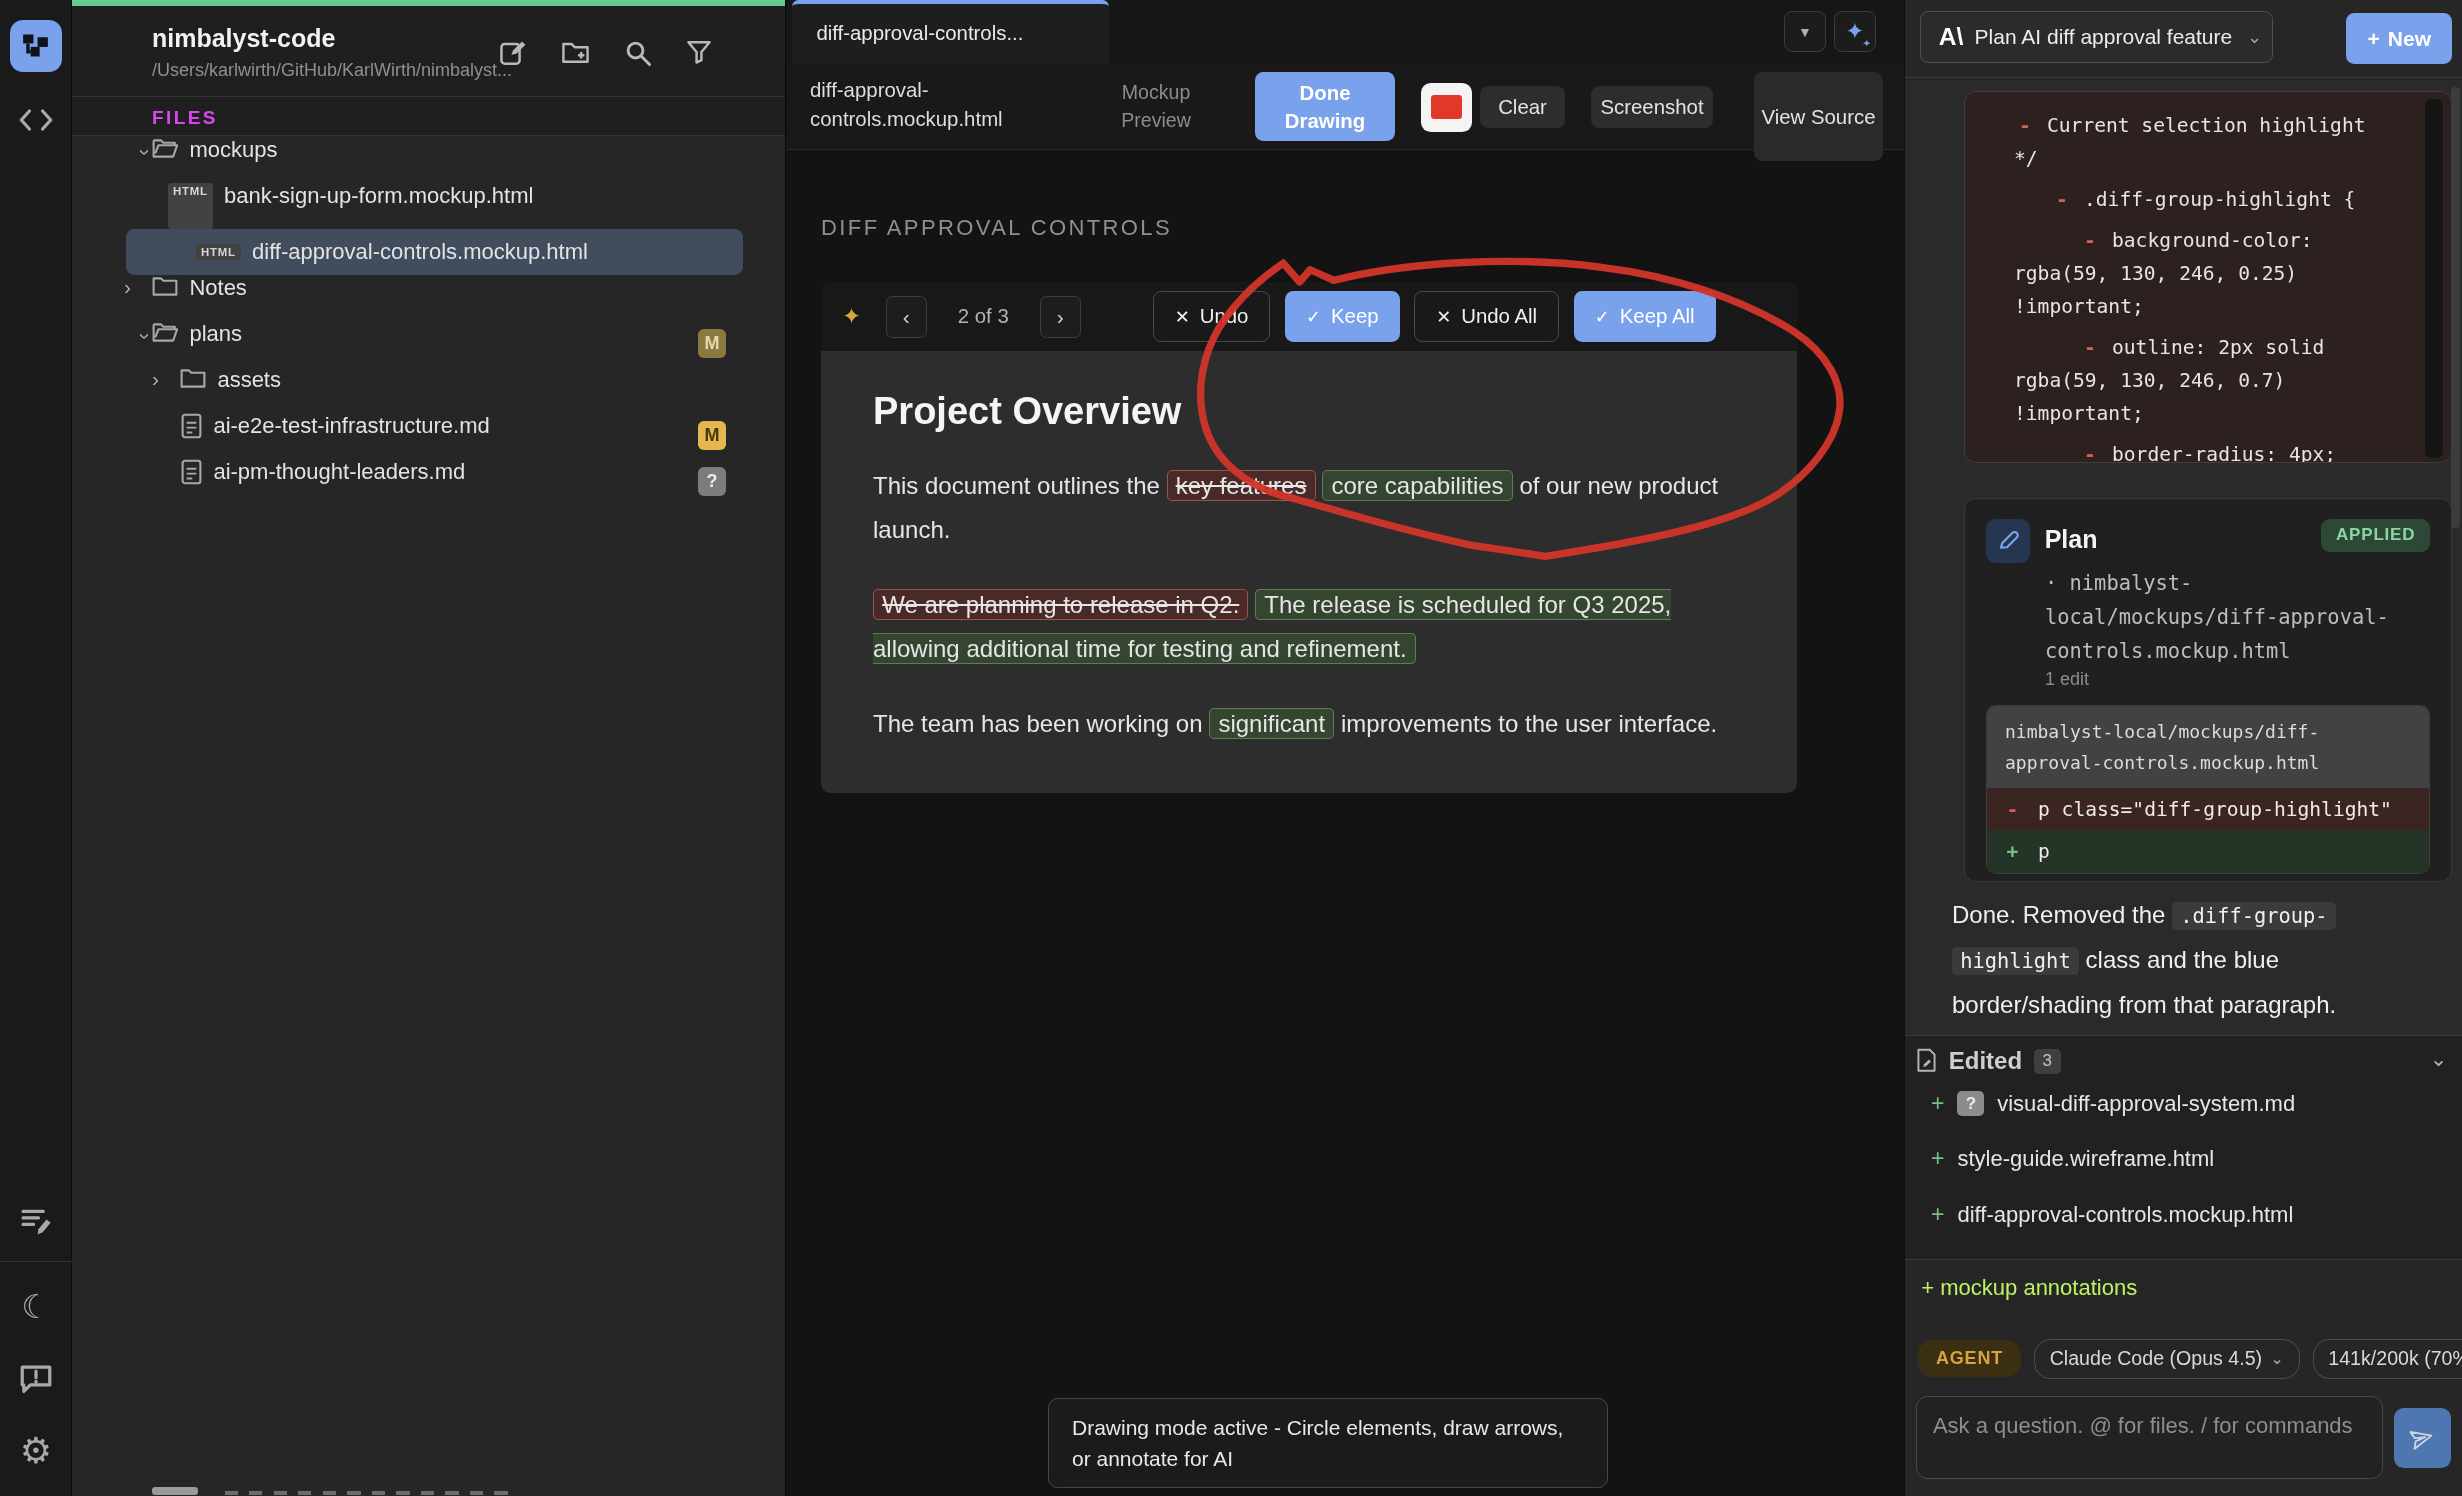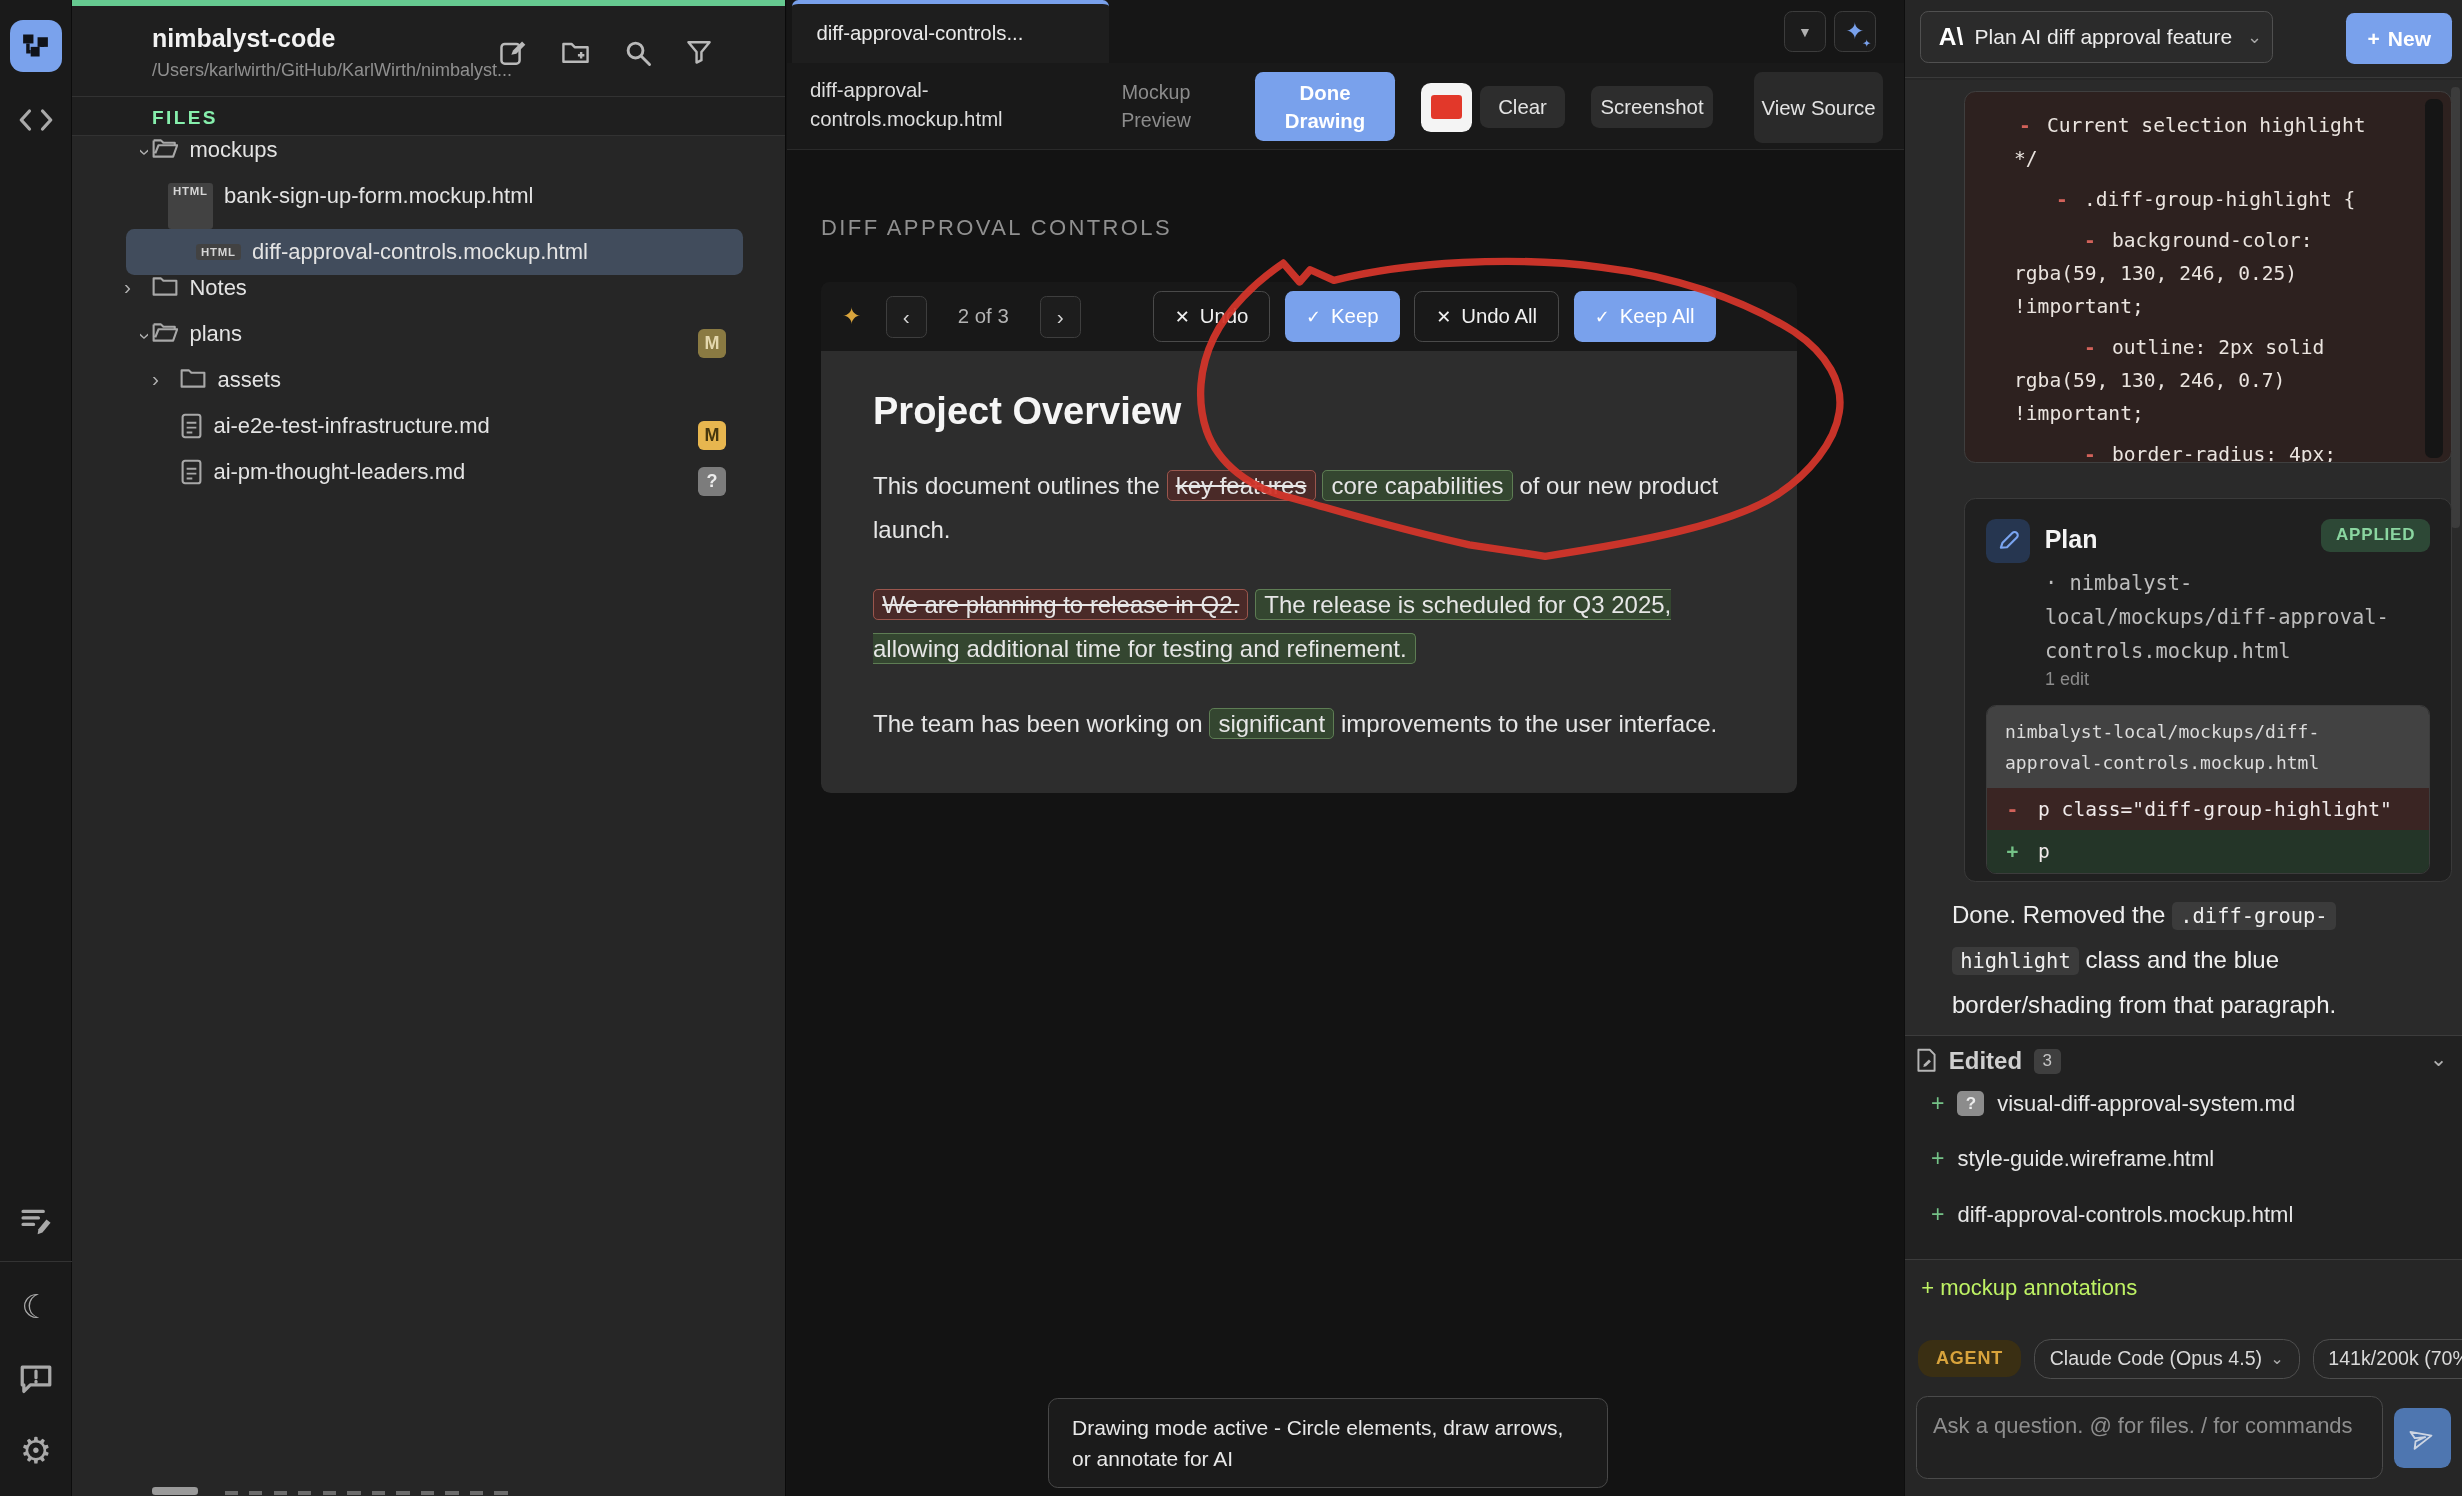--- a/index.html
+++ b/index.html
@@ -13,21 +13,21 @@
 
   
   .sidebar { position:absolute; left:72px; top:0; width:714px; height:1497px; background:#262626; border-right:1.6px solid #0a0a0a; }
   .green-topbar { position:absolute; left:0; top:0; width:100%; height:5.7px; background:#66c990; }
   .sb-header { position:absolute; left:0; top:5.7px; width:100%; height:91px; background:#1f1f1f; border-bottom:0.8px solid #323232; }
   .sb-title { position:absolute; left:80px; top:18px; font-size:25px; font-weight:bold; color:#f2f2f2; }
   .sb-path { position:absolute; left:80px; top:54px; font-size:18px; color:#8f8f8f; }
   .sb-icons { position:absolute; right:73px; top:33px; display:flex; gap:34px; }
   .sb-icons svg { display:block; }
   .files-bar { position:absolute; left:0; top:97px; width:100%; height:39px; background:#1f1f1f; border-bottom:0.8px solid #323232; }
-  .files-label { position:absolute; left:80px; top:9.8px; font-size:19px; letter-spacing:2.4px; color:#86efac; font-weight:bold; }
+  .files-label { position:absolute; left:80px; top:9.8px; font-size:19px; letter-spacing:2.4px; color:#d946ef; font-weight:bold; }
   .tree { position:absolute; left:0; top:137px; width:100%; }
   .tree-row { position:relative; height:46px; display:flex; font-size:22px; color:#e3e3e3; }
   .tree-row.selected { background:#414c5c; border-radius:8.2px; margin:0 42px 0 54px; }
   .tree-row.selected .inner-pad { padding-left:70px !important; }
   .chev { color:#b0b0b0; font-size:21px; width:28px; display:inline-block; }
   .chev.down { transform:rotate(90deg); transform-origin:40% 50%; }
   .html-badge { font-size:11.4px; font-weight:bold; color:#d6d6d6; background:#424242; border-radius:3.3px; padding:2.4px 4.9px; margin-right:11.4px; letter-spacing:0.8px; }
   .t-badge { position:absolute; right:59px; top:8.2px; width:28px; height:29px; border-radius:5.7px; font-size:18px; font-weight:bold; display:flex; align-items:center; justify-content:center; }
   .badge-olive { background:#8a7a42; color:#e4d8ae; }
   .badge-yellow { background:#e7b64f; color:#46370e; }
@@ -46,21 +46,21 @@
   .file-name { position:absolute; left:23px; top:13px; width:269px; font-size:20.4px; color:#dedede; line-height:29px; }
   .mode-label { position:absolute; left:320px; top:14.7px; width:98px; font-size:19.6px; color:#8c8c8c; line-height:28px; text-align:center; }
   .btn { border-radius:8.2px; font-size:20.4px; display:flex; align-items:center; justify-content:center; text-align:center; }
   .btn-blue { background:#79a1ec; color:#ffffff; font-weight:bold; }
   .btn-dark { background:#2d2d2d; color:#e3e3e3; }
   .done-btn { position:absolute; left:468px; top:9px; width:140px; height:69px; line-height:28px; padding:0 11.4px; }
   .swatch { position:absolute; left:634px; top:19.6px; width:51px; height:49px; background:#f4f4f4; border-radius:9.8px; display:flex; align-items:center; justify-content:center; }
   .swatch-inner { width:31px; height:24.5px; background:#e2382a; border-radius:3.3px; }
   .clear-btn { position:absolute; left:693px; top:23px; width:85px; height:42px; }
   .shot-btn { position:absolute; left:804px; top:23px; width:122px; height:42px; }
-  .viewsrc-btn { position:absolute; left:967px; top:9px; width:129px; height:71px; background:#2a2a2a; color:#e3e3e3; line-height:28px; }
+  .viewsrc-btn { position:absolute; left:967px; top:9px; width:129px; height:89px; background:#2a2a2a; color:#e3e3e3; line-height:28px; }
 
   .preview-heading { position:absolute; left:34px; top:215px; font-size:22px; letter-spacing:2.4px; color:#909090; }
   .mockup-card { position:absolute; left:34px; top:282px; width:976px; }
   .controls-strip { position:relative; height:69px; background:#181818; border-radius:8.2px 8.2px 0 0; display:flex; align-items:center; padding:0 21px; }
   .sparkle { color:#d9a43c; font-size:23px; margin-right:24.5px; }
   .nav-btn { width:41px; height:42px; border:1.6px solid #3e3e3e; border-radius:6.5px; background:#1d1d1d; color:#d5d5d5; font-size:21px; display:flex; align-items:center; justify-content:center; }
   .pager-pos { width:113px; text-align:center; font-size:20.4px; color:#b3b3b3; }
   .ctl { height:51px; border-radius:8.2px; font-size:20.4px; display:flex; align-items:center; justify-content:center; gap:9.8px; padding:0 21px; white-space:nowrap; }
   .ctl.dark { background:#191919; border:1.6px solid #4a4a4a; color:#f0f0f0; }
   .ctl.blue { background:#79a1ec; color:#ffffff; }

